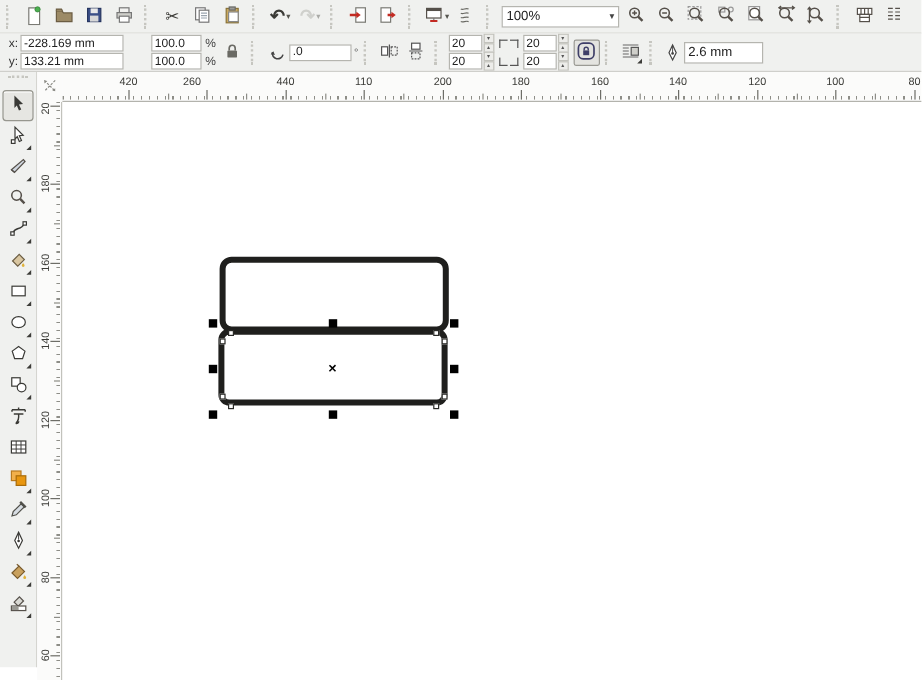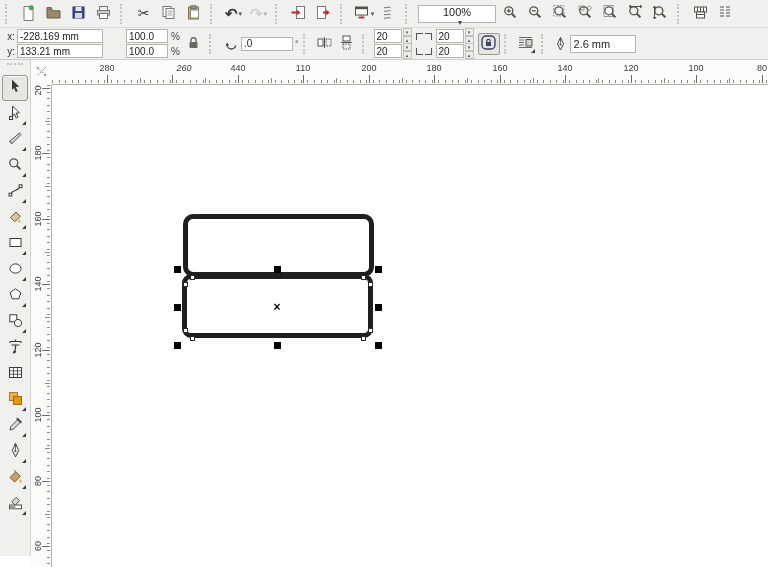--- a/index.html
+++ b/index.html
@@ -155,21 +155,21 @@
             <path d="M5.5 13.5h6" stroke="#c22a22" stroke-width="1.8"></path>
           </svg></span>
         <span class="dd">▾</span>
       </button>
       <button class="tb-btn">
         <span><svg width="17" height="17" viewBox="0 0 17 17">
             <path d="M4 3.5c2 1.2 4-1.2 6.5 0M4 7c2 1.2 4-1.2 6.5 0M4 10.5c2 1.2 4-1.2 6.5 0M4 14c2 1.2 4-1.2 6.5 0" stroke="#6a6a64" fill="none"></path>
           </svg></span>
       </button>
       <div class="tb-sep"></div>
-      <div class="combo" style="width: 78px; margin: 0px 2px; flex-direction: column;">
+      <div class="combo" style="width: 98px; margin: 0px 2px;">
         <span class="cval">100%</span>
         <span class="carr">▾</span>
       </div>
       <button class="tb-btn">
         <span><svg width="17" height="17" viewBox="0 0 17 17">
             <circle cx="6.8" cy="6.8" r="4" fill="none" stroke="#55504a" stroke-width="1.3"></circle>
             <path d="M9.8 9.8l3.6 3.6" stroke="#55504a" stroke-width="2"></path>
             <path d="M6.8 4.8v4M4.8 6.8h4" stroke="#55504a" stroke-width="1.2"></path>
           </svg></span>
       </button>
@@ -486,24 +486,24 @@
   <div id="ruler-corner">
     <span>
       <svg width="13" height="13" viewBox="0 0 13 13">
           <path d="M2 2l9 9M11 2l-9 9" stroke="#8a8a84" stroke-width="1" stroke-dasharray="2 1.2"></path>
           <path d="M2 2l2.5.5L2 4.5z M11 11l-2.5-.5 2.5-2z" fill="#8a8a84"></path>
         </svg>
     </span>
   </div>
   <div id="hruler">
       <div class="hr-dots"></div>
-      <span class="hr-label" style="left: 55px;">280</span>
+      <span class="hr-label" style="left: 55px;">420</span>
       <span class="hr-tick" style="left: 55px;"></span>
       <span class="hr-mtick" style="left: 87.75px;"></span>
-      <span class="hr-label" style="left: 132px; font-style: italic;">260</span>
+      <span class="hr-label" style="left: 108px;">260</span>
       <span class="hr-tick" style="left: 120px;"></span>
       <span class="hr-mtick" style="left: 152.75px;"></span>
       <span class="hr-label" style="left: 186px;">440</span>
       <span class="hr-tick" style="left: 186px;"></span>
       <span class="hr-mtick" style="left: 218.75px;"></span>
       <span class="hr-label" style="left: 251px;">110</span>
       <span class="hr-tick" style="left: 251px;"></span>
       <span class="hr-mtick" style="left: 283.75px;"></span>
       <span class="hr-label" style="left: 317px;">200</span>
       <span class="hr-tick" style="left: 317px;"></span>

